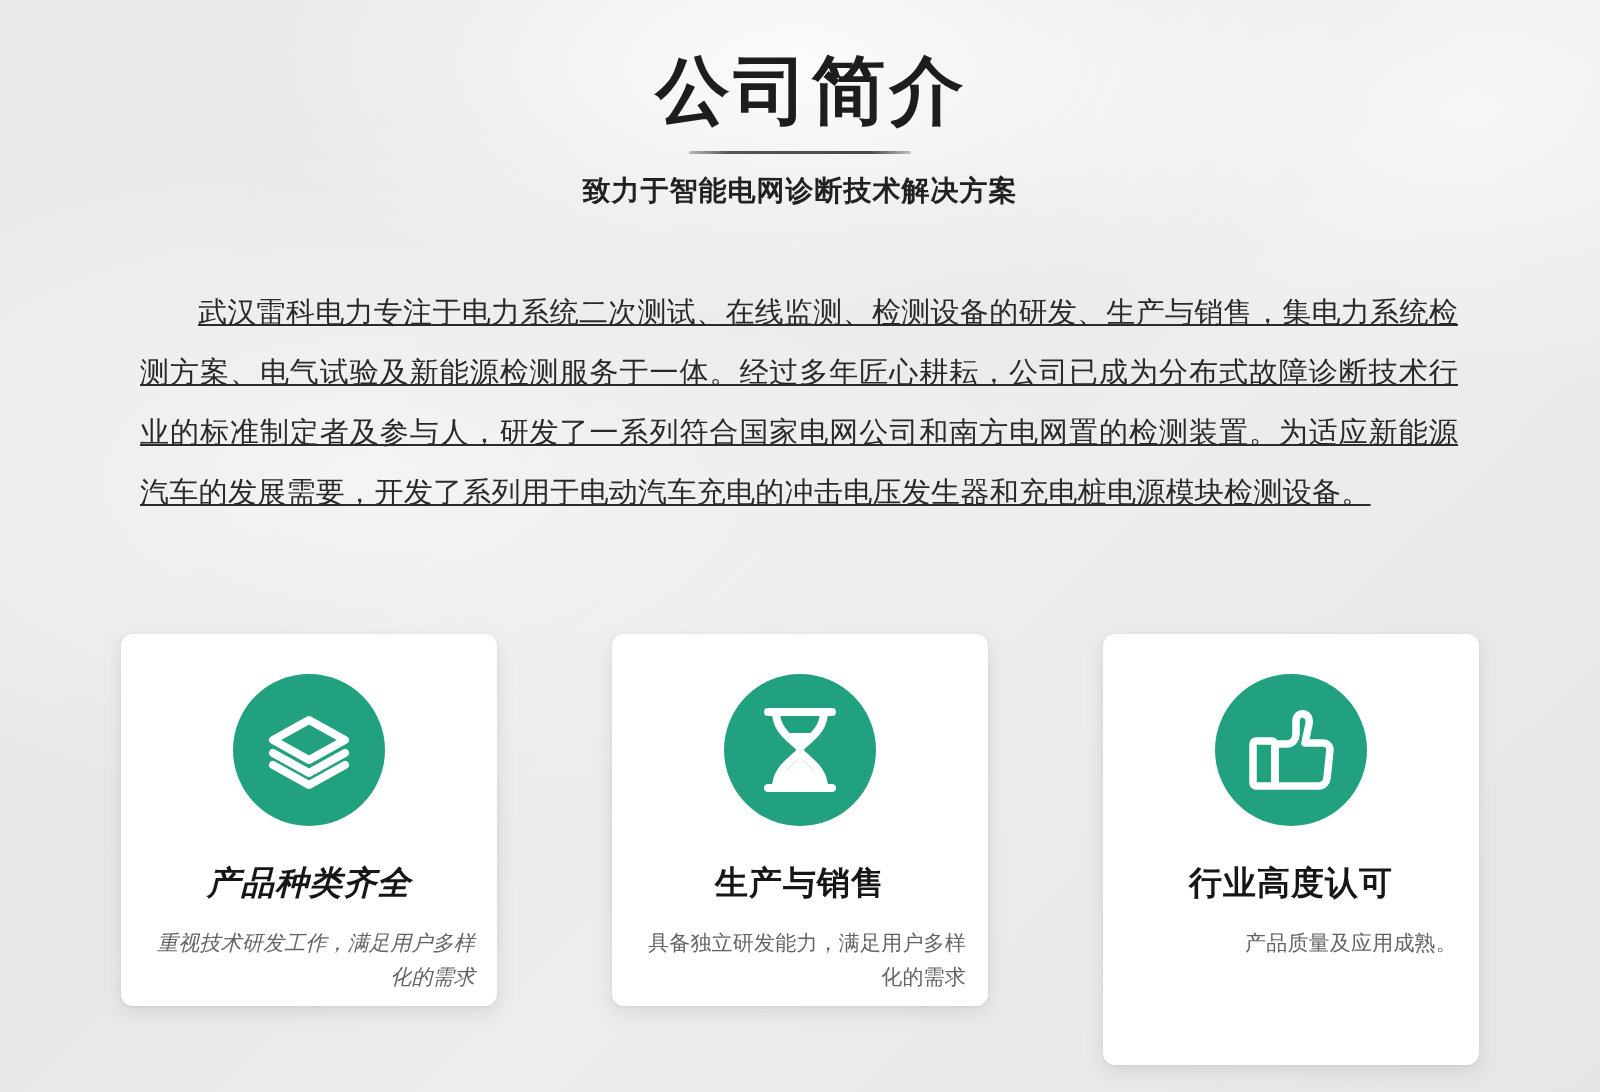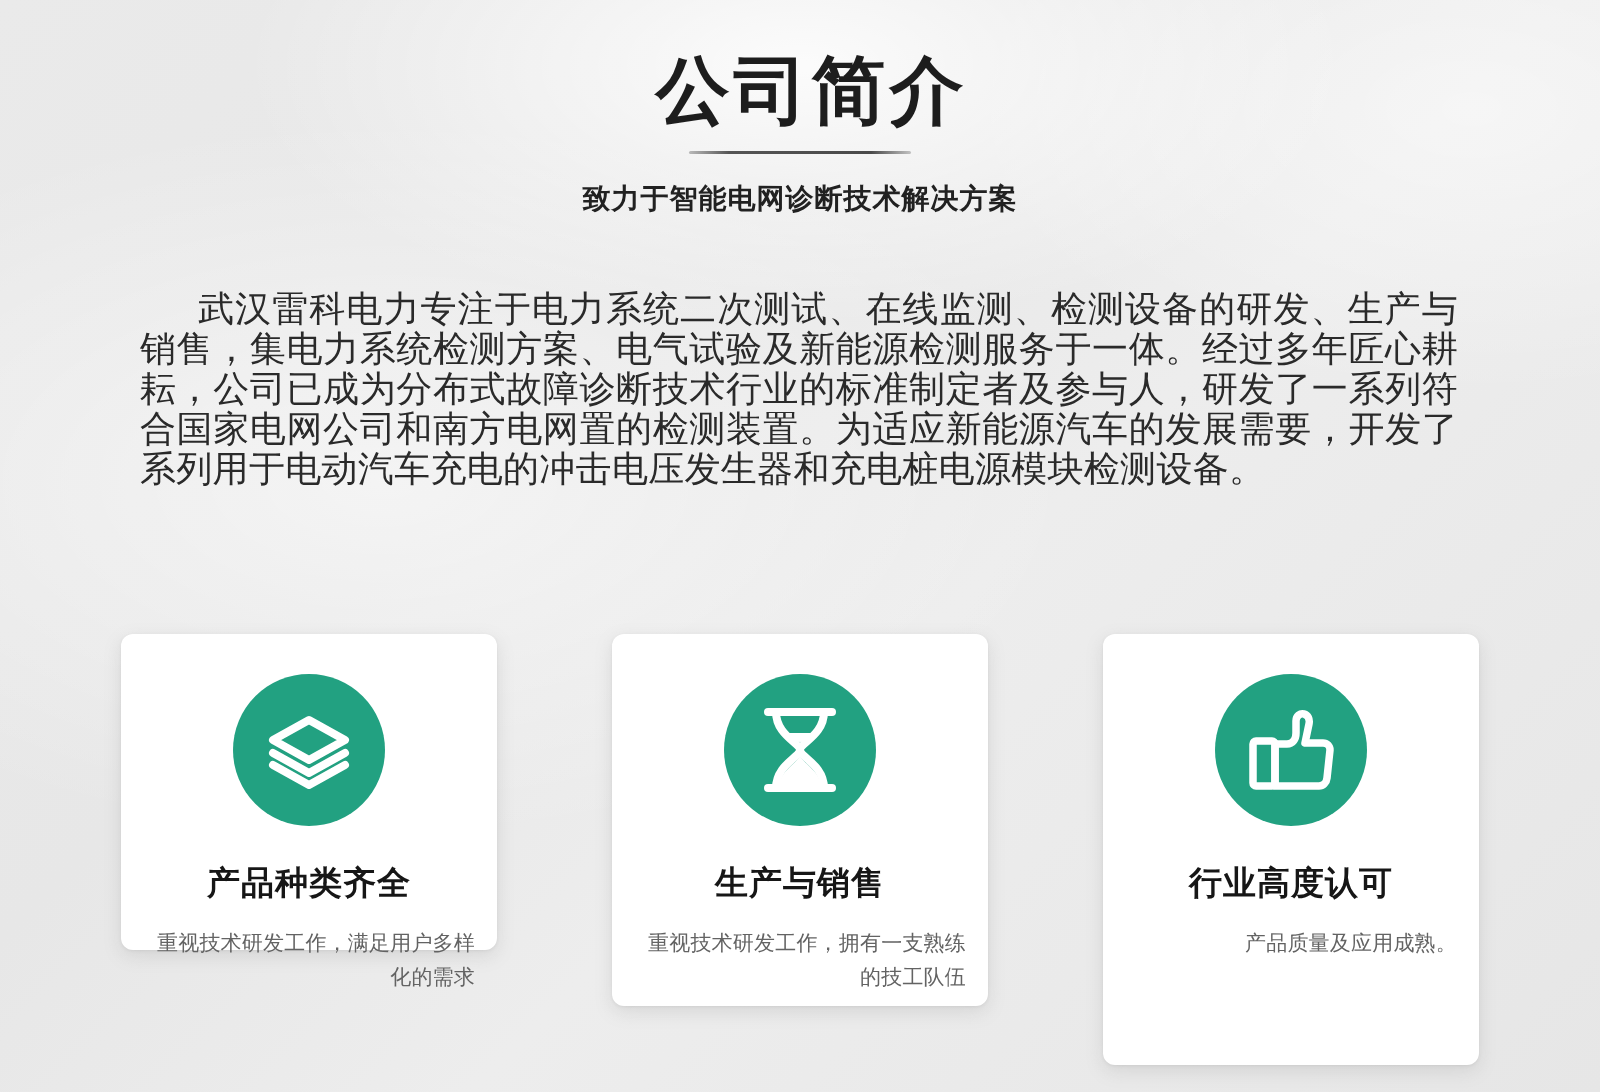--- a/index.html
+++ b/index.html
@@ -44,42 +44,43 @@
     padding-left: 23px;
   }
   .title-divider {
     width: 222px;
     height: 3px;
     margin: 17px auto 0 auto;
     background: linear-gradient(90deg, #b9b9b9 0%, #555555 18%, #4a4a4a 82%, #c2c2c2 100%);
     border-radius: 2px;
   }
   .sub-title {
-    margin: 8px;
+    margin: 0;
     padding-top: 18px;
     font-size: 28px;
     line-height: 38px;
     font-weight: 700;
     letter-spacing: 1px;
     color: #212121;
   }
 
   
   .intro {
     position: absolute;
     left: 140px;
     top: 253px;
     width: 1318px;
-    font-size: 36px;
-    line-height: 40px;
+    font-size: 29px;
+    line-height: 60px;
     color: #2a2a2a;
     text-align: justify;
     text-indent: 58px;
     letter-spacing: 0.3px;
     text-justify: inter-character;
+    text-decoration: underline;
   }
 
   
   .cards {
     position: absolute;
     left: 121px;
     top: 634px;
     width: 1358px;
     display: flex;
     justify-content: space-between;
@@ -87,21 +88,21 @@
   }
   .card {
     width: 376px;
     background: #ffffff;
     border-radius: 12px;
     box-shadow: 0 6px 18px rgba(120,120,120,0.18), 0 1px 3px rgba(120,120,120,0.12);
     padding: 40px 22px 0 22px;
     box-sizing: border-box;
     text-align: center;
   }
-  .card.h1 { height: 316px; }
+  .card.h1 { height: 372px; font-style: italic; }
   .card.h2 { height: 372px; }
   .card.h3 { height: 431px; }
 
   .icon-circle {
     width: 152px;
     height: 152px;
     margin: 0 auto;
     border-radius: 50%;
     background: #22a181;
     display: flex;
@@ -169,21 +170,21 @@
               <line x1="10" y1="83" x2="74" y2="83"></line>
               <path d="M18 7 C18 30, 42 38, 42 45 C42 52, 18 60, 18 83"></path>
               <path d="M66 7 C66 30, 42 38, 42 45 C42 52, 66 60, 66 83"></path>
             </g>
             <path d="M22 28 C30 40, 54 40, 62 28 Z" fill="#ffffff"></path>
             <path d="M42 50 C42 56, 24 64, 21 79 L63 79 C60 64, 42 56, 42 50 Z" fill="#ffffff"></path>
           </svg>
         </span>
       </div>
       <h3 class="card-title">生产与销售</h3>
-      <p class="card-desc">重视技术研发工作，拥有一支熟练的技工队伍</p>
+      <p class="card-desc">具备独立研发能力，满足用户多样化的需求</p>
     </div>
 
     <div class="card h3">
       <div class="icon-circle">
         <span>
           <svg width="88" height="84" viewBox="0 0 88 84" aria-hidden="true">
             <g fill="none" stroke="#ffffff" stroke-width="7.5" stroke-linejoin="round" stroke-linecap="round">
               <rect x="6" y="33" width="22" height="45" rx="3"></rect>
               <path d="M28 36 L40 36 C46 36, 49 31, 49 25 L49 13 C49 8, 53 5, 57 6 C61 7, 63 11, 62 16 L58 35 L76 35 C80 35, 83 38, 83 42 L80 70 C79.5 75, 76 78, 72 78 L28 78 Z"></path>
             </g>

